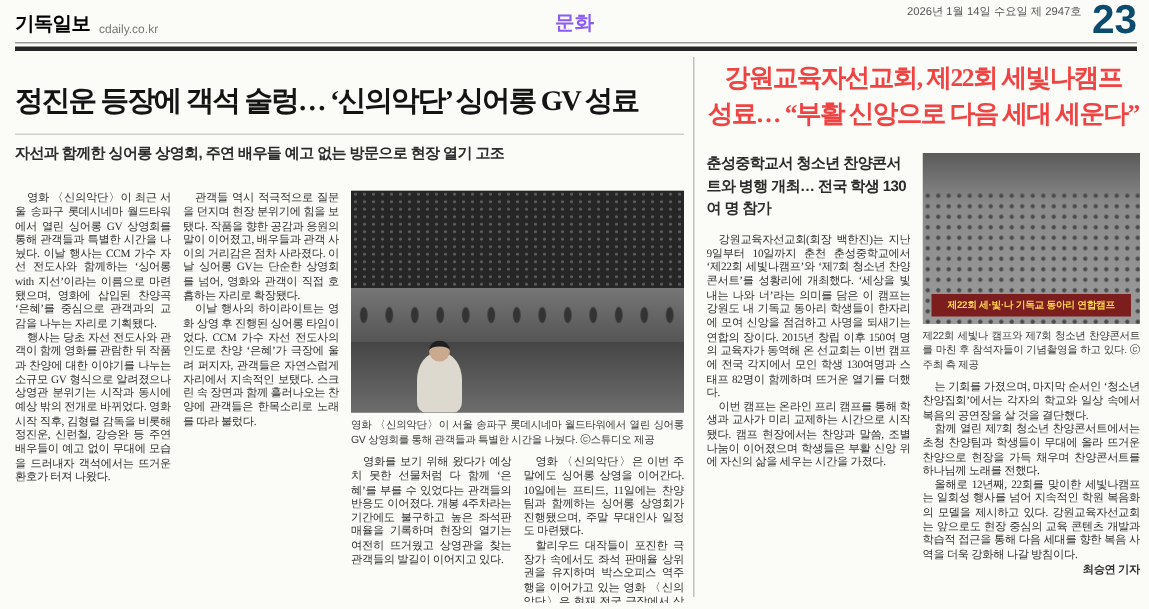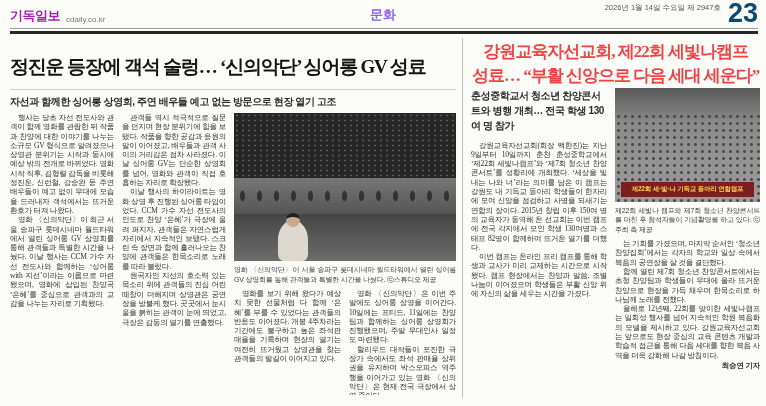--- a/index.html
+++ b/index.html
@@ -6,21 +6,21 @@
   html,body { background:#e8e8e4; }
   .page {
     position: relative; width: 766px; height: 406px;
     background: #fbfbf8; overflow: hidden;
     font-family: "Liberation Serif", "DejaVu Serif", serif;
     color: #222;
   }
   
   .header { padding: 5px 8px 0 10px; height: 30px; position: relative; }
   .header-row { display:flex; align-items: flex-end; height: 20px; }
-  .masthead { font-family:"Liberation Sans","DejaVu Sans",sans-serif; font-weight:bold; font-size:13px; color:#a21caf; letter-spacing:-0.5px; }
+  .masthead { font-family:"Liberation Sans","DejaVu Sans",sans-serif; font-weight:bold; font-size:13px; color:#000000; letter-spacing:-0.5px; }
   .site-url { font-family:"Liberation Sans",sans-serif; font-size:8px; color:#777; margin-left:6px; margin-bottom:1px; }
   .section-title { position:absolute; left:0; right:0; top:6px; text-align:center; font-family:"Liberation Sans",sans-serif; font-weight:bold; font-size:13px; color:#8b5cf6; }
   .header-right { margin-left:auto; display:flex; align-items:flex-end; }
   .date-edition { font-family:"Liberation Sans",sans-serif; font-size:7.5px; color:#555; margin-bottom:12px; }
   .page-number { font-family:"Liberation Sans",sans-serif; font-weight:bold; font-size:27px; line-height:0.8; color:#0c4a6e; margin-left:7px; }
   .rule-thin { height:1px; background:#9a9a9a; margin-top:3px; }
   .rule-thick { height:3px; background:#262626; margin-top:2px; }
   
   .main { display:flex; padding: 2px 6px 0 10px; height: 372px; }
   .v-divider { width:1px; background:#c0c0bc; margin: 6px 8px 4px 6px; }
@@ -34,21 +34,21 @@
   }
   .subtitle-block {
     border-top: 1px solid #cfcfcb; margin-top: 9px; padding: 5px 0 4px 0;
     font-family:"Liberation Sans","DejaVu Sans",sans-serif;
     font-weight: bold; font-size: 10px; color:#2c2c2c; letter-spacing:-0.4px;
   }
   .headline-2l {
     text-align:center; font-size: 17px; font-weight:bold; color:#ef4444;
     letter-spacing:-1px; line-height:1.4; margin-top: 8px; white-space:nowrap; overflow:hidden;
   }
-  .body-row { display:flex; gap: 8px; margin-top: 0; height: 282px; overflow:hidden; }
+  .body-row { display:flex; gap: 8px; margin-top: 14px; height: 282px; overflow:hidden; }
   .col { overflow:hidden; }
   .col, .sub-col {
     font-size: 7.5px; line-height: 9.3px; color:#2e2e2e; text-align: justify;
     letter-spacing:-0.2px;
   }
   .col p, .sub-col p { text-indent: 8px; }
   .lcol { width: 104px; flex:none; }
   .right-block { width: 222px; flex:none; display:flex; flex-direction:column; }
   .sub-cols { display:flex; gap:8px; flex:1; overflow:hidden; margin-top:5px; }
   .sub-col { flex:1; overflow:hidden; }
@@ -111,27 +111,26 @@
     <div class="rule-thick"></div>
   </div>
 
   <div class="main">
 
     <article class="article-left">
       <h1 class="headline">정진운 등장에 객석 술렁… ‘신의악단’ 싱어롱 GV 성료</h1>
       <div class="subtitle-block">자선과 함께한 싱어롱 상영회, 주연 배우들 예고 없는 방문으로 현장 열기 고조</div>
       <div class="body-row">
         <div class="col lcol">
+            <p>영화 〈신의악단〉이 최근 서울 송파구 롯데시네마 월드타워에서 열린 싱어롱 GV 상영회를 통해 관객들과 특별한 시간을 나눴다. 이날 행사는 CCM 가수 자선 전도사와 함께하는 ‘싱어롱 with 지선’이라는 이름으로 마련됐으며, 영화에 삽입된 찬양곡 ‘은혜’를 중심으로 관객과의 교감을 나누는 자리로 기획됐다.</p>
             <p>행사는 당초 자선 전도사와 관객이 함께 영화를 관람한 뒤 작품과 찬양에 대한 이야기를 나누는 소규모 GV 형식으로 알려졌으나 상영관 분위기는 시작과 동시에 예상 밖의 전개로 바뀌었다. 영화 시작 직후, 김형렬 감독을 비롯해 정진운, 신런철, 강승완 등 주연 배우들이 예고 없이 무대에 모습을 드러내자 객석에서는 뜨거운 환호가 터져 나왔다.</p>
-            <p>영화 〈신의악단〉이 최근 서울 송파구 롯데시네마 월드타워에서 열린 싱어롱 GV 상영회를 통해 관객들과 특별한 시간을 나눴다. 이날 행사는 CCM 가수 자선 전도사와 함께하는 ‘싱어롱 with 지선’이라는 이름으로 마련됐으며, 영화에 삽입된 찬양곡 ‘은혜’를 중심으로 관객과의 교감을 나누는 자리로 기획됐다.</p>
           </div>
         <div class="col lcol">
             <p>관객들 역시 적극적으로 질문을 던지며 현장 분위기에 힘을 보탰다. 작품을 향한 공감과 응원의 말이 이어졌고, 배우들과 관객 사이의 거리감은 점차 사라졌다. 이날 싱어롱 GV는 단순한 상영회를 넘어, 영화와 관객이 직접 호흡하는 자리로 확장됐다.</p>
             <p>이날 행사의 하이라이트는 영화 상영 후 진행된 싱어롱 타임이었다. CCM 가수 자선 전도사의 인도로 찬양 ‘은혜’가 극장에 울려 퍼지자, 관객들은 자연스럽게 자리에서 지속적인 보탰다. 스크린 속 장면과 함께 흘러나오는 찬양에 관객들은 한목소리로 노래를 따라 불렀다.</p>
-            <p>원곡자인 지선의 호소력 있는 목소리 위에 관객들의 진심 어린 떼창이 더해지며 상영관은 공연장을 방불케 했다. 곳곳에서 눈시울을 붉히는 관객이 눈에 띄었고, 극장은 감동의 열기를 연출했다.</p>
           </div>
         <div class="right-block">
           <div class="photo-left">
             <div class="pl-audience"></div>
             <div class="pl-stage"></div>
             <div class="pl-lower"></div>
             <div class="pl-singer"></div>
             <div class="pl-singer-head"></div>
           </div>
           <div class="caption">영화 〈신의악단〉이 서울 송파구 롯데시네마 월드타워에서 열린 싱어롱 GV 상영회를 통해 관객들과 특별한 시간을 나눴다. ⓒ스튜디오 제공</div>
@@ -168,21 +167,21 @@
         </div>
         <div class="rcol2">
           <div class="photo-right">
             <div class="pr-crowd"></div>
             <div class="pr-banner">제22회 세·빛·나 기독교 동아리 연합캠프</div>
           </div>
           <div class="caption">제22회 세빛나 캠프와 제7회 청소년 찬양콘서트를 마친 후 참석자들이 기념촬영을 하고 있다. ⓒ주최 측 제공</div>
           <div class="rcol2-text sub-col">
             <div>
                 <p>는 기회를 가졌으며, 마지막 순서인 ‘청소년 찬양집회’에서는 각자의 학교와 일상 속에서 복음의 공연장을 살 것을 결단했다.</p>
-                <p>함께 열린 제7회 청소년 찬양콘서트에서는 초청 찬양팀과 학생들이 무대에 올라 뜨거운 찬양으로 현장을 가득 채우며 한목소리로 하나님께 노래를 전했다.</p>
+                <p>함께 열린 제7회 청소년 찬양콘서트에서는 초청 찬양팀과 학생들이 무대에 올라 뜨거운 찬양으로 현장을 가득 채우며 찬양콘서트를 하나님께 노래를 전했다.</p>
                 <p>올해로 12년째, 22회를 맞이한 세빛나캠프는 일회성 행사를 넘어 지속적인 학원 복음화의 모델을 제시하고 있다. 강원교육자선교회는 앞으로도 현장 중심의 교육 콘텐츠 개발과 학습적 접근을 통해 다음 세대를 향한 복음 사역을 더욱 강화해 나갈 방침이다.</p>
               </div>
             <div class="byline">최승연 기자</div>
           </div>
         </div>
       </div>
     </article>
 
   </div>
 </div>

